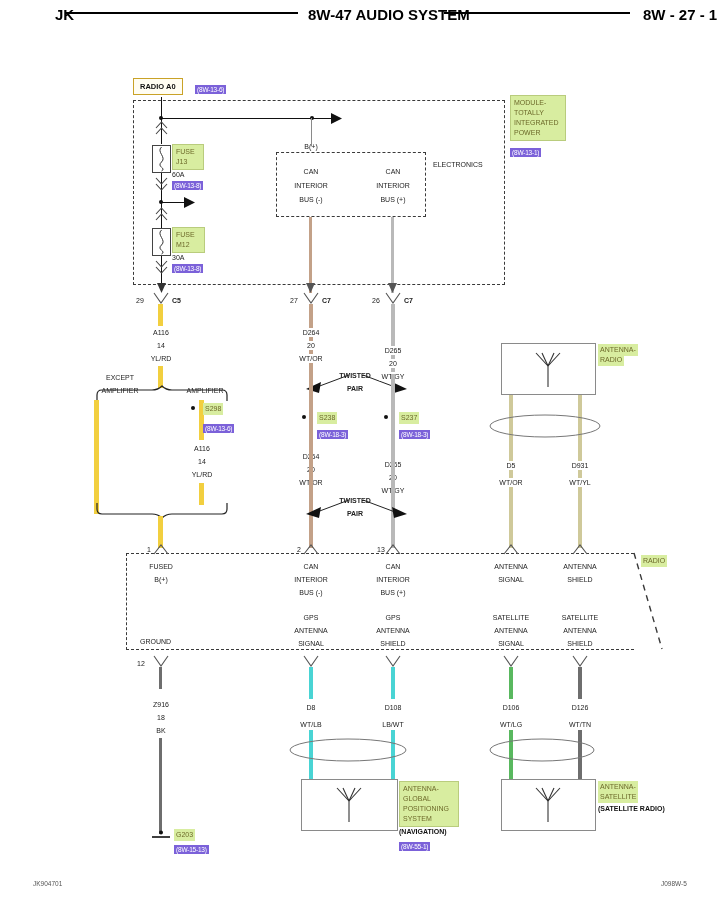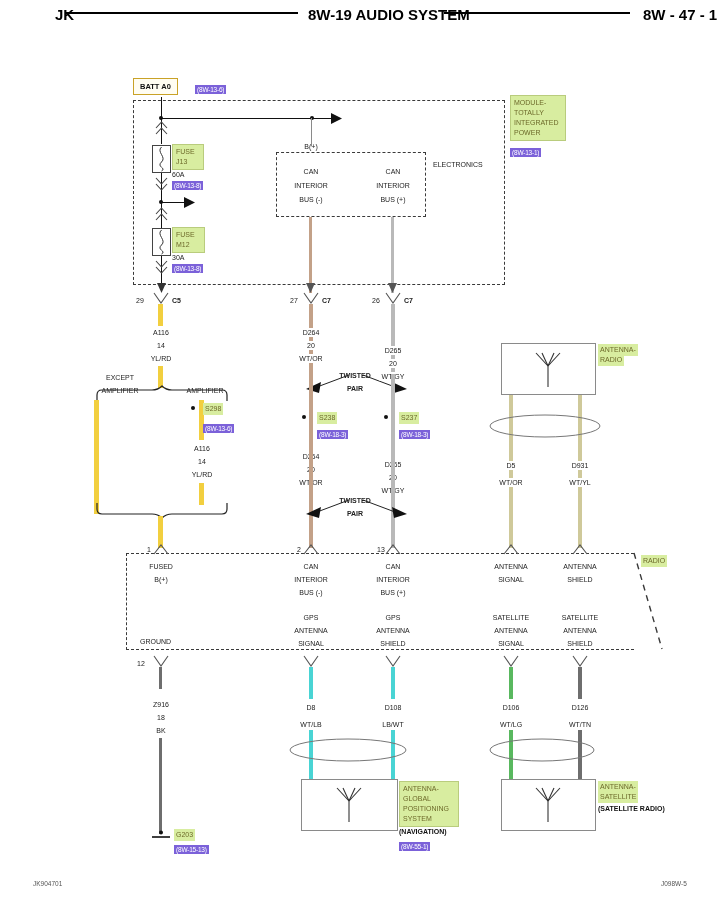--- a/index.html
+++ b/index.html
@@ -49,25 +49,25 @@
 
   .footer{position:absolute;font-size:6.5px;color:#555;}
 </style>
 </head>
 <body>
 
 <div id="sheet">
 
   <div class="hdr-txt" style="left:55px;top:6px;">JK</div>
   <div class="hdr-rule" style="left:66px;top:12px;width:232px;"></div>
-  <div class="hdr-txt" style="left:308px;top:6px;">8W-19 AUDIO SYSTEM</div>
+  <div class="hdr-txt" style="left:308px;top:6px;">8W-47 AUDIO SYSTEM</div>
   <div class="hdr-rule" style="left:444px;top:12px;width:186px;"></div>
-  <div class="hdr-txt" style="left:643px;top:6px;">8W - 47 - 1</div>
-
-  <div class="lbl-batt" style="left:133px;top:78px;">BATT A0</div>
+  <div class="hdr-txt" style="left:643px;top:6px;">8W - 27 - 1</div>
+
+  <div class="lbl-batt" style="left:133px;top:78px;">RADIO A0</div>
   <div class="lbl-ref" style="left:195px;top:85px;">(8W-13-6)</div>
 
   <div class="dashbox" style="left:133px;top:100px;width:372px;height:185px;"></div>
 
   <div class="lbl-greenbox" style="left:510px;top:95px;width:48px;">
     <div>MODULE-</div>
     <div>TOTALLY</div>
     <div>INTEGRATED</div>
     <div>POWER</div>
   </div>

